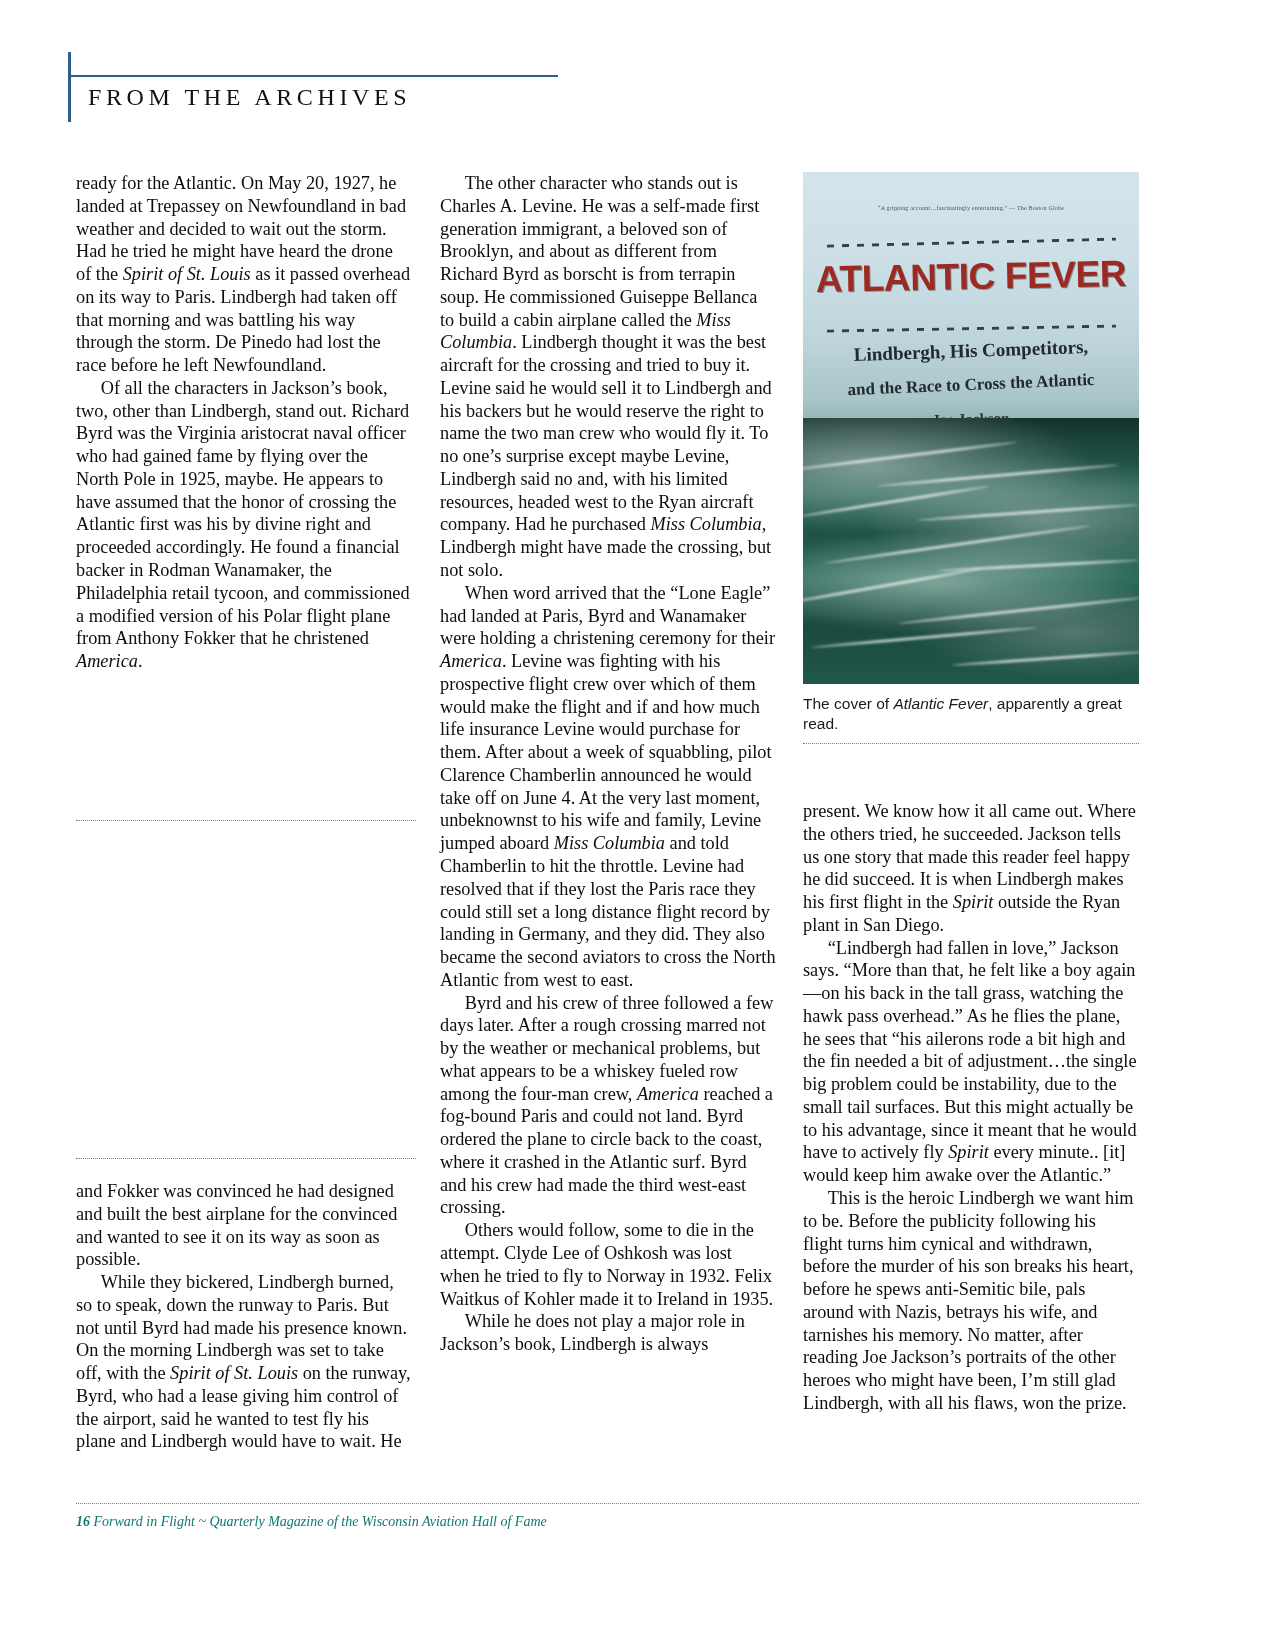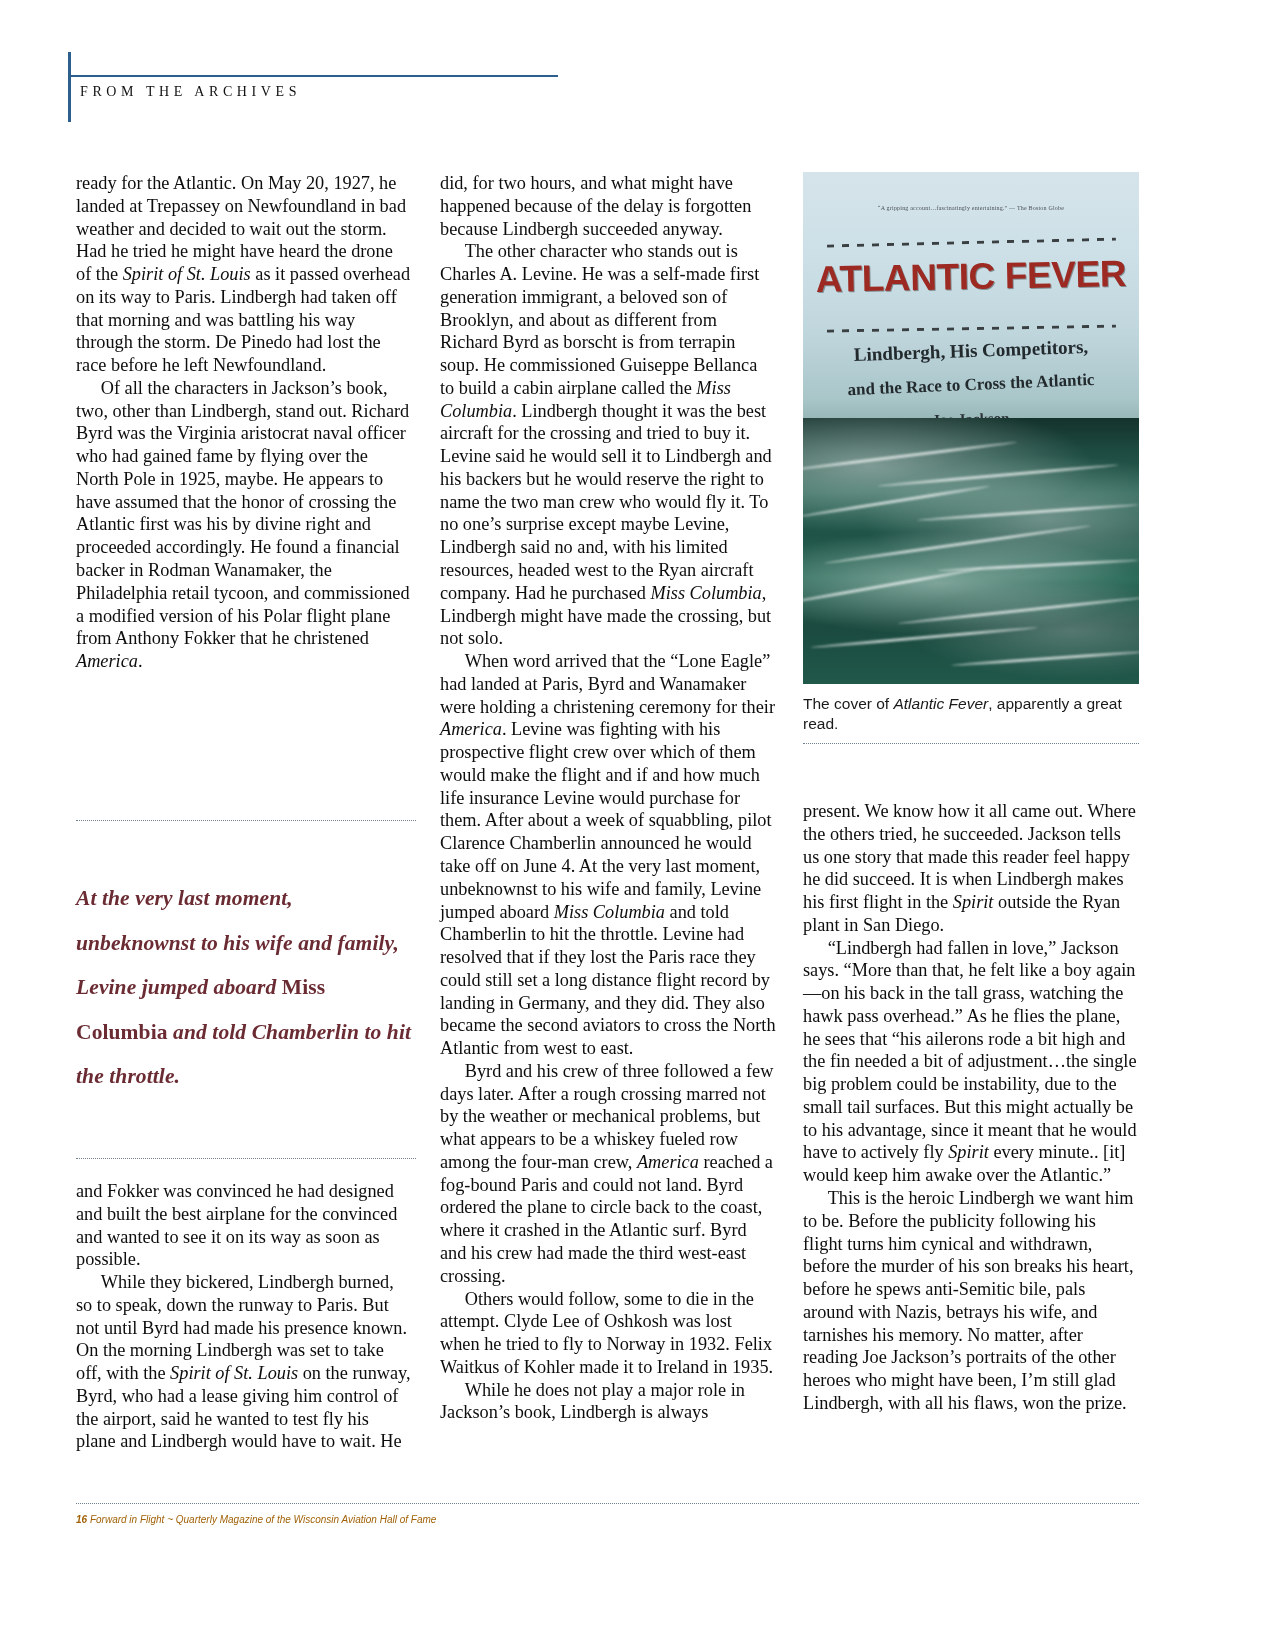--- a/index.html
+++ b/index.html
@@ -40,24 +40,24 @@
   .masthead-hrule {
     position: absolute;
     left: 0;
     top: 23px;
     width: 490px;
     height: 2px;
     background: #2d5f8e;
   }
   .masthead-title {
     position: absolute;
-    left: 12px;
+    left: 20px;
     top: 32px;
     font-family: "Liberation Serif", serif;
-    font-size: 14px;
+    font-size: 24px;
     letter-spacing: 4.6px;
     color: #111111;
     white-space: nowrap;
   }
 
   
   .col {
     position: absolute;
     font-size: 18.3px;
     line-height: 1.245;
@@ -295,24 +295,24 @@
     left: 76px;
     top: 1503px;
     width: 1063px;
     height: 0;
     border-top: 1.5px dotted #6d7f90;
   }
   .footer {
     position: absolute;
     left: 76px;
     top: 1514px;
-    font-family: Liberation Sans, sans-serif;
-    font-size: 10px;
+    font-family: Liberation Serif, serif;
+    font-size: 14px;
     font-style: italic;
-    color: #a16207;
+    color: #0f766e;
     white-space: nowrap;
   }
   .footer .pageno {
     font-weight: bold;
     font-style: italic;
   }
 </style>
 </head>
 <body>
 
@@ -324,31 +324,29 @@
     <div class="masthead-title">FROM THE ARCHIVES</div>
   </div>
 
   <div class="col" id="col1-top">
     <p class="noindent">ready for the Atlantic. On May 20, 1927, he landed at Trepassey on Newfoundland in bad weather and decided to wait out the storm. Had he tried he might have heard the drone of the <i>Spirit of St. Louis</i> as it passed overhead on its way to Paris. Lindbergh had taken off that morning and was battling his way through the storm. De Pinedo had lost the race before he left Newfoundland.</p>
     <p>Of all the characters in Jackson’s book, two, other than Lindbergh, stand out. Richard Byrd was the Virginia aristocrat naval officer who had gained fame by flying over the North Pole in 1925, maybe. He appears to have assumed that the honor of crossing the Atlantic first was his by divine right and proceeded accordingly. He found a financial backer in Rodman Wanamaker, the Philadelphia retail tycoon, and commissioned a modified version of his Polar flight plane from Anthony Fokker that he christened <i>America</i>.</p>
   </div>
 
   <div class="pullquote-block">
     <div class="dotted-rule"></div>
-    <div class="pullquote">At the very last moment, unbeknownst to his wife and family, Levine jumped aboard <span class="upright">Miss Columbia</span> and told Chamberlin to hit the throttle.</div>
   </div>
   <div class="dotted-rule-bottom"></div>
 
   <div class="col" id="col1-bot">
     <p class="noindent">and Fokker was convinced he had designed and built the best airplane for the convinced and wanted to see it on its way as soon as possible.</p>
     <p>While they bickered, Lindbergh burned, so to speak, down the runway to Paris. But not until Byrd had made his presence known. On the morning Lindbergh was set to take off, with the <i>Spirit of St. Louis</i> on the runway, Byrd, who had a lease giving him control of the airport, said he wanted to test fly his plane and Lindbergh would have to wait. He</p>
   </div>
 
   <div class="col" id="col2">
-    <p class="noindent">did, for two hours, and what might have happened because of the delay is forgotten because Lindbergh succeeded anyway.</p>
     <p>The other character who stands out is Charles A. Levine. He was a self-made first generation immigrant, a beloved son of Brooklyn, and about as different from Richard Byrd as borscht is from terrapin soup. He commissioned Guiseppe Bellanca to build a cabin airplane called the <i>Miss Columbia</i>. Lindbergh thought it was the best aircraft for the crossing and tried to buy it. Levine said he would sell it to Lindbergh and his backers but he would reserve the right to name the two man crew who would fly it. To no one’s surprise except maybe Levine, Lindbergh said no and, with his limited resources, headed west to the Ryan aircraft company. Had he purchased <i>Miss Columbia</i>, Lindbergh might have made the crossing, but not solo.</p>
     <p>When word arrived that the “Lone Eagle” had landed at Paris, Byrd and Wanamaker were holding a christening ceremony for their <i>America</i>. Levine was fighting with his prospective flight crew over which of them would make the flight and if and how much life insurance Levine would purchase for them. After about a week of squabbling, pilot Clarence Chamberlin announced he would take off on June 4. At the very last moment, unbeknownst to his wife and family, Levine jumped aboard <i>Miss Columbia</i> and told Chamberlin to hit the throttle. Levine had resolved that if they lost the Paris race they could still set a long distance flight record by landing in Germany, and they did. They also became the second aviators to cross the North Atlantic from west to east.</p>
     <p>Byrd and his crew of three followed a few days later. After a rough crossing marred not by the weather or mechanical problems, but what appears to be a whiskey fueled row among the four-man crew, <i>America</i> reached a fog-bound Paris and could not land. Byrd ordered the plane to circle back to the coast, where it crashed in the Atlantic surf. Byrd and his crew had made the third west-east crossing.</p>
     <p>Others would follow, some to die in the attempt. Clyde Lee of Oshkosh was lost when he tried to fly to Norway in 1932. Felix Waitkus of Kohler made it to Ireland in 1935.</p>
     <p>While he does not play a major role in Jackson’s book, Lindbergh is always</p>
   </div>
 
   <div class="figure">
     <div class="cover">
       <div class="cover-sky"></div>

